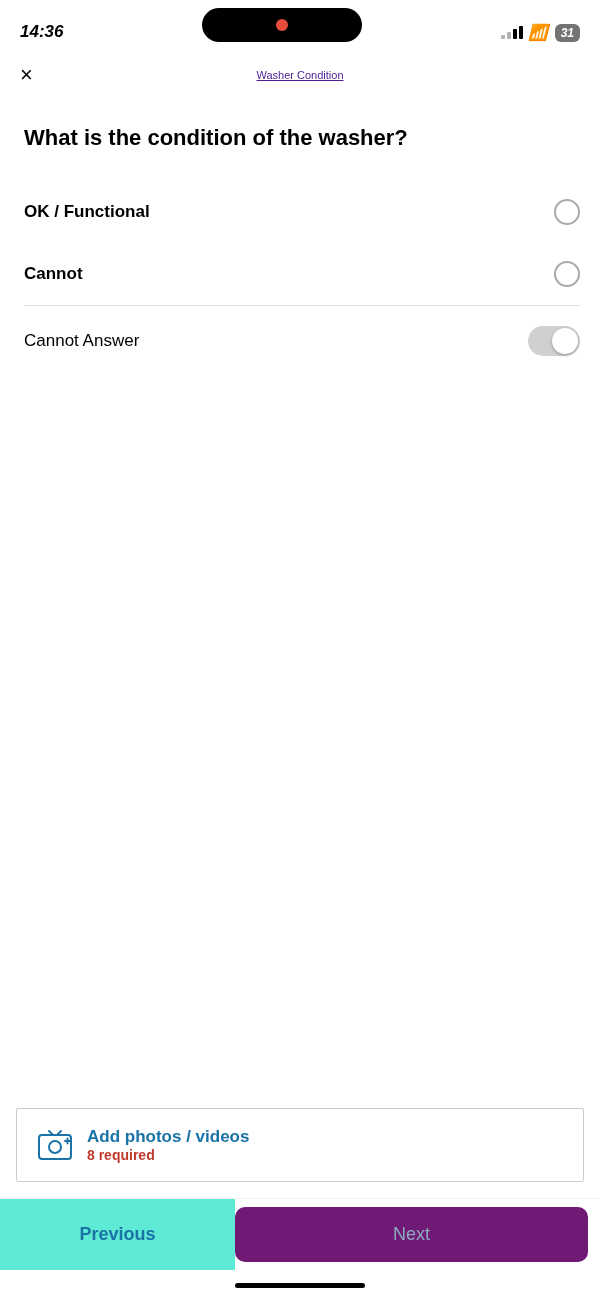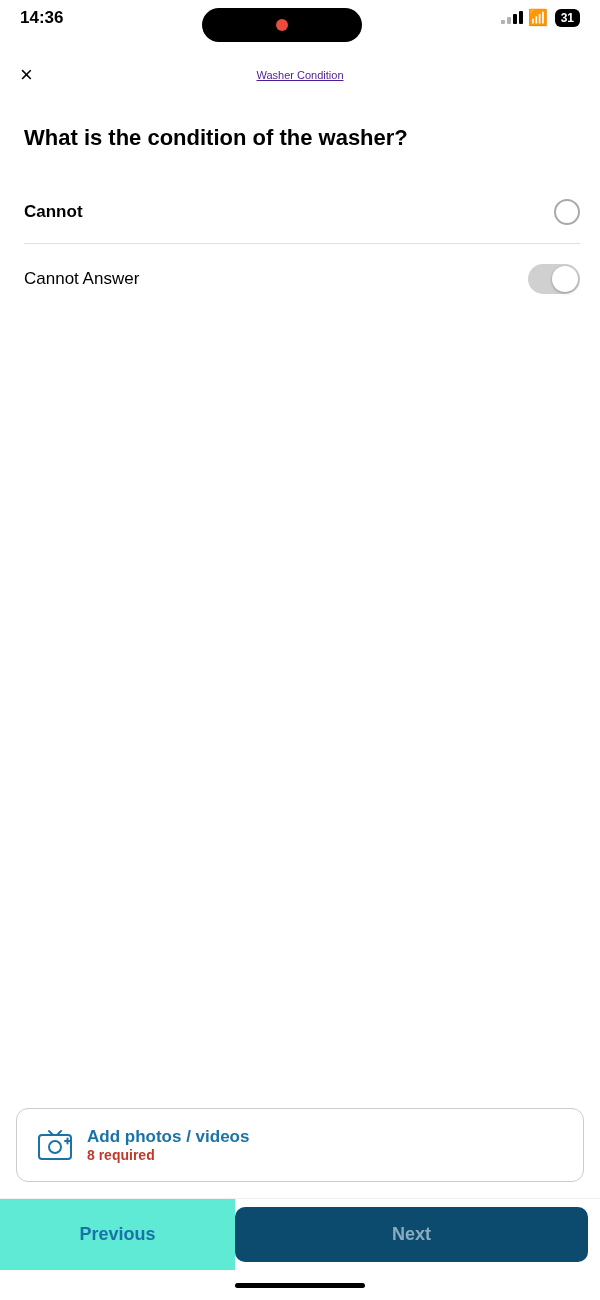--- a/index.html
+++ b/index.html
@@ -9,24 +9,25 @@
       height: 1300px;
       background: #ffffff;
       font-family: -apple-system, BlinkMacSystemFont, 'Helvetica Neue', Arial, sans-serif;
       overflow: hidden;
       position: relative;
     }
 
     
     .status-bar {
       display: flex;
-      align-items: flex-start;
+      align-items: flex-end;
       justify-content: space-between;
       padding: 8px 20px 8px 20px;
       height: 50px;
+      font-style: italic;
     }
     .status-time {
       font-size: 17px;
       font-weight: 600;
       color: #000;
     }
     .status-center {
       background: #000;
       border-radius: 20px;
       width: 160px;
@@ -58,21 +59,21 @@
     }
     .signal-bars span:nth-child(1) { height: 4px; opacity: 0.3; }
     .signal-bars span:nth-child(2) { height: 7px; opacity: 0.3; }
     .signal-bars span:nth-child(3) { height: 10px; }
     .signal-bars span:nth-child(4) { height: 13px; }
     .wifi-icon {
       font-size: 16px;
       color: #000;
     }
     .battery-badge {
-      background: #000000;
+      background: #737373;
       color: #fff;
       border-radius: 6px;
       font-size: 12px;
       font-weight: 700;
       padding: 2px 6px;
     }
 
     
     .header {
       display: flex;
@@ -171,21 +172,21 @@
       position: absolute;
       bottom: 0;
       left: 0;
       right: 0;
     }
 
     
     .add-photos-card {
       margin: 0 16px 16px 16px;
       border: 1.5px solid #ccc;
-      border-radius: 12px;
+      border-radius: 2px;
       padding: 18px 20px;
       display: flex;
       align-items: center;
       gap: 14px;
       cursor: pointer;
     }
     .photo-icon {
       width: 36px;
       height: 36px;
       flex-shrink: 0;
@@ -216,25 +217,25 @@
       color: #1a73a7;
       font-size: 18px;
       font-weight: 600;
       cursor: pointer;
       display: flex;
       align-items: center;
       justify-content: center;
     }
     .next-btn {
       flex: 1.5;
-      background: #0c4a6e;
+      background: #701a75;
       border: none;
       color: #8aacbf;
       font-size: 18px;
-      font-weight: 700;
+      font-weight: 400;
       cursor: pointer;
       border-radius: 10px;
       margin: 8px 12px 8px 0;
       display: flex;
       align-items: center;
       justify-content: center;
     }
 
     
     .home-indicator {
@@ -271,20 +272,24 @@
 </div>
 
 <div class="header">
   <span class="close-btn">×</span>
   <span class="header-title">Washer Condition</span>
 </div>
 
 <div class="main-content">
   <div class="question-title">What is the condition of the washer?</div>
 
+  <div class="option-row">
+    <span class="option-label">OK / Functional</span>
+    <div class="radio-circle"></div>
+  </div>
 
   <div class="option-row">
     <span class="option-label">Cannot</span>
     <div class="radio-circle"></div>
   </div>
 
   <div class="divider"></div>
 
   <div class="cannot-answer-row">
     <span class="cannot-answer-label">Cannot Answer</span>

